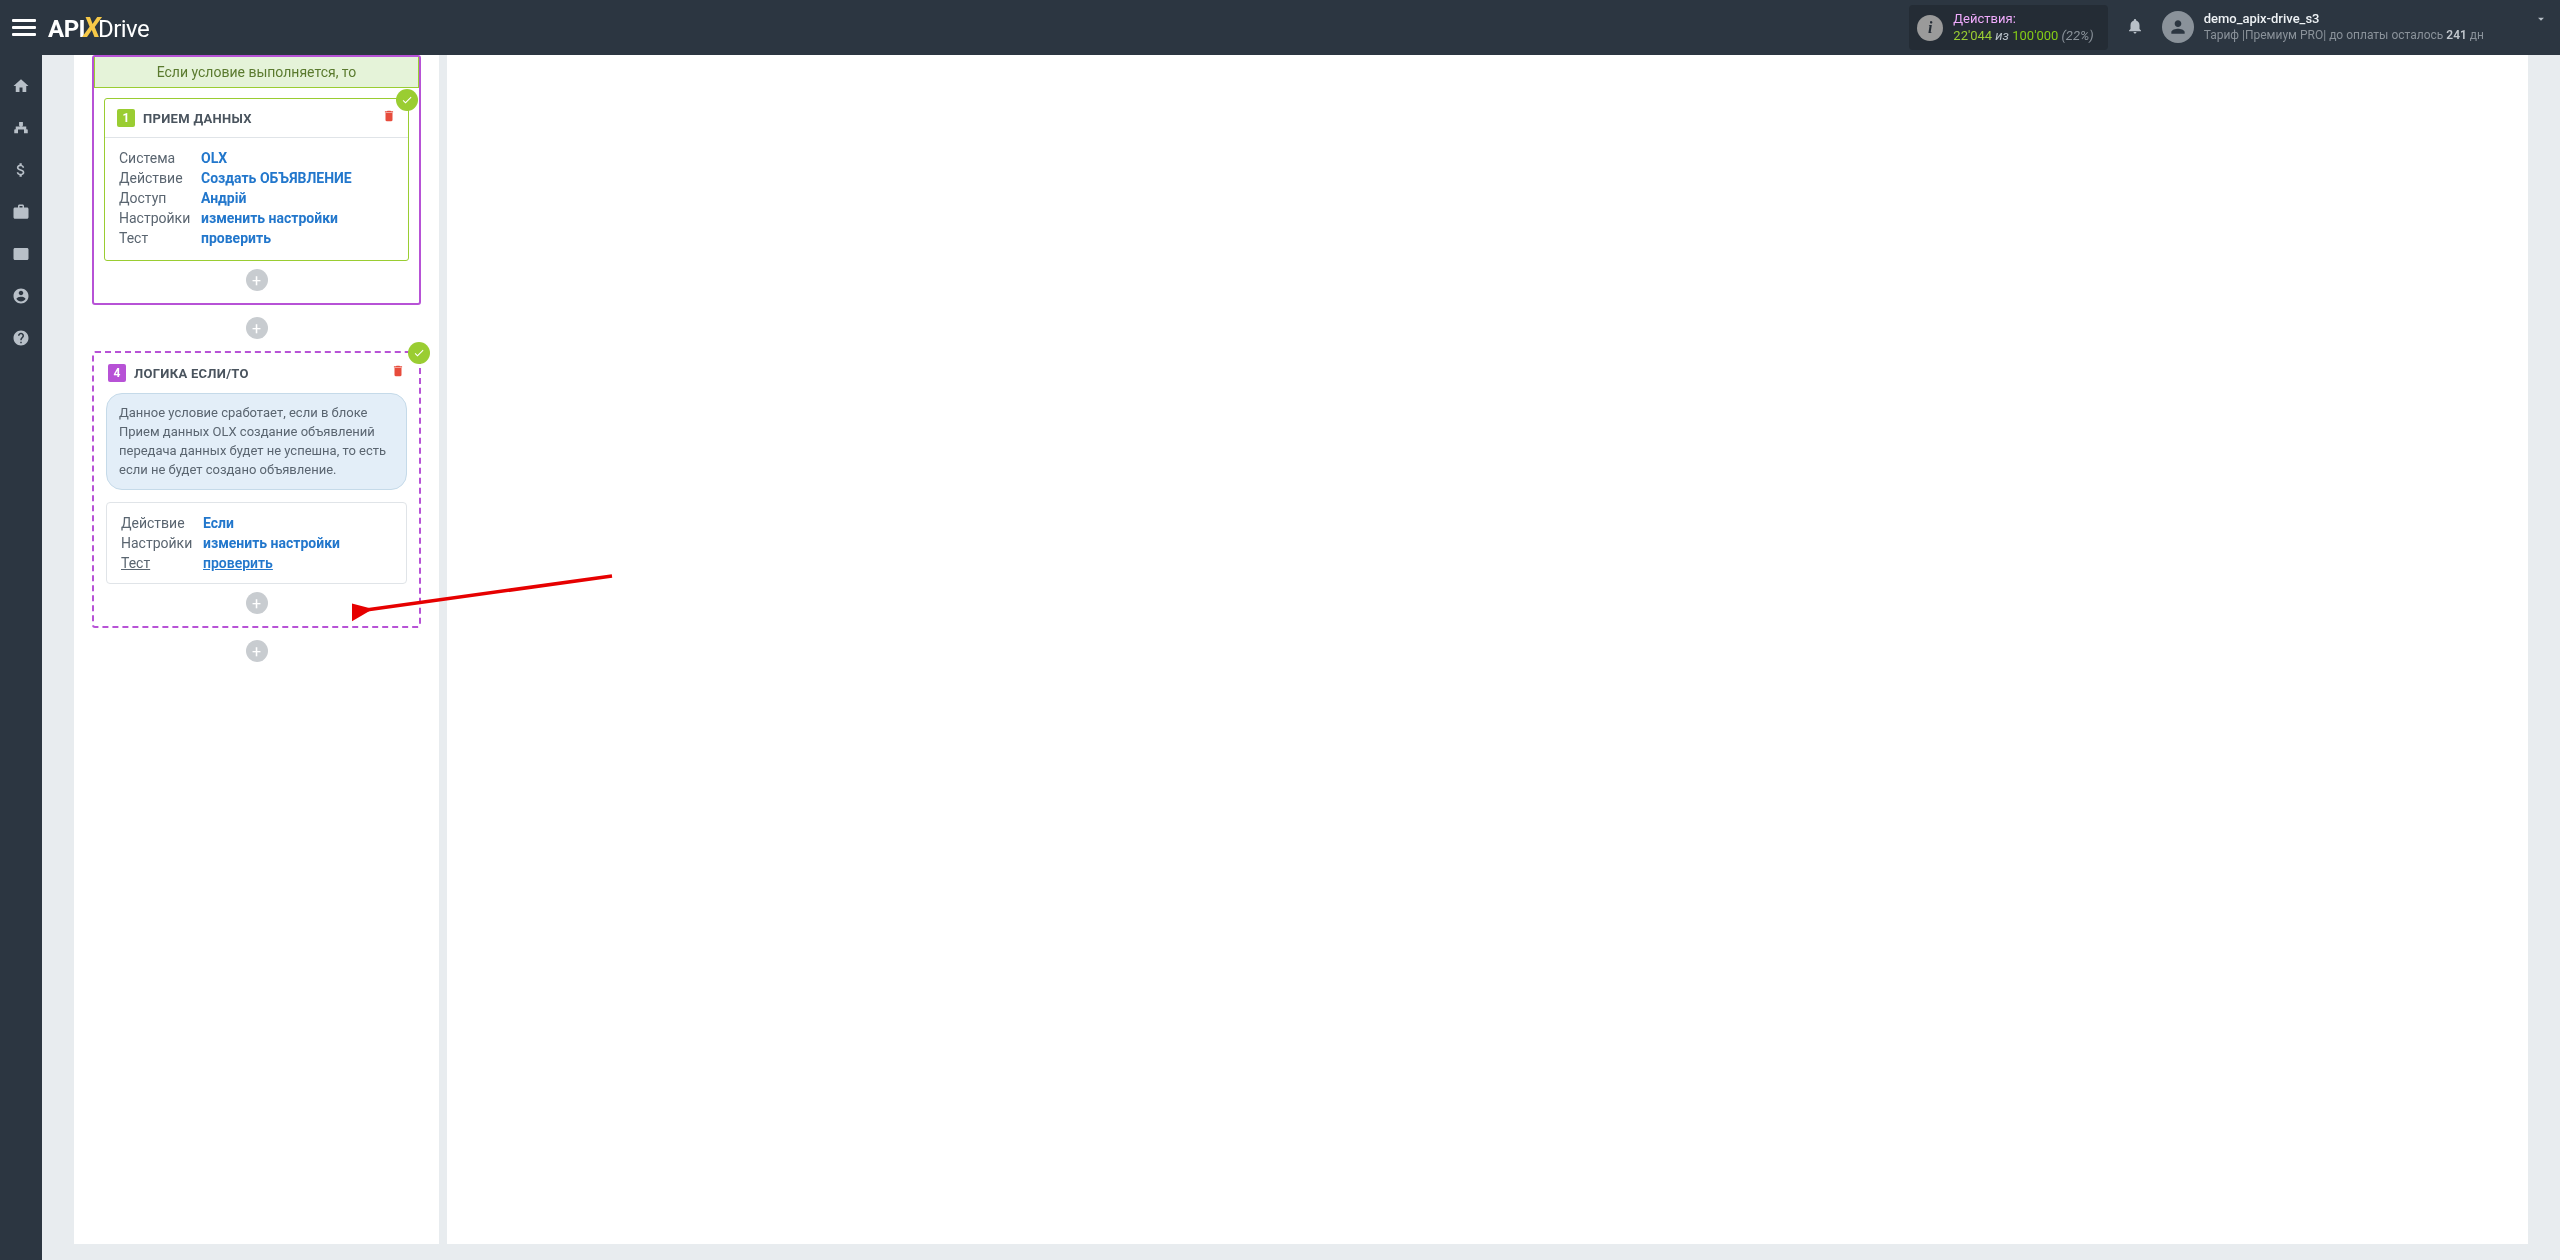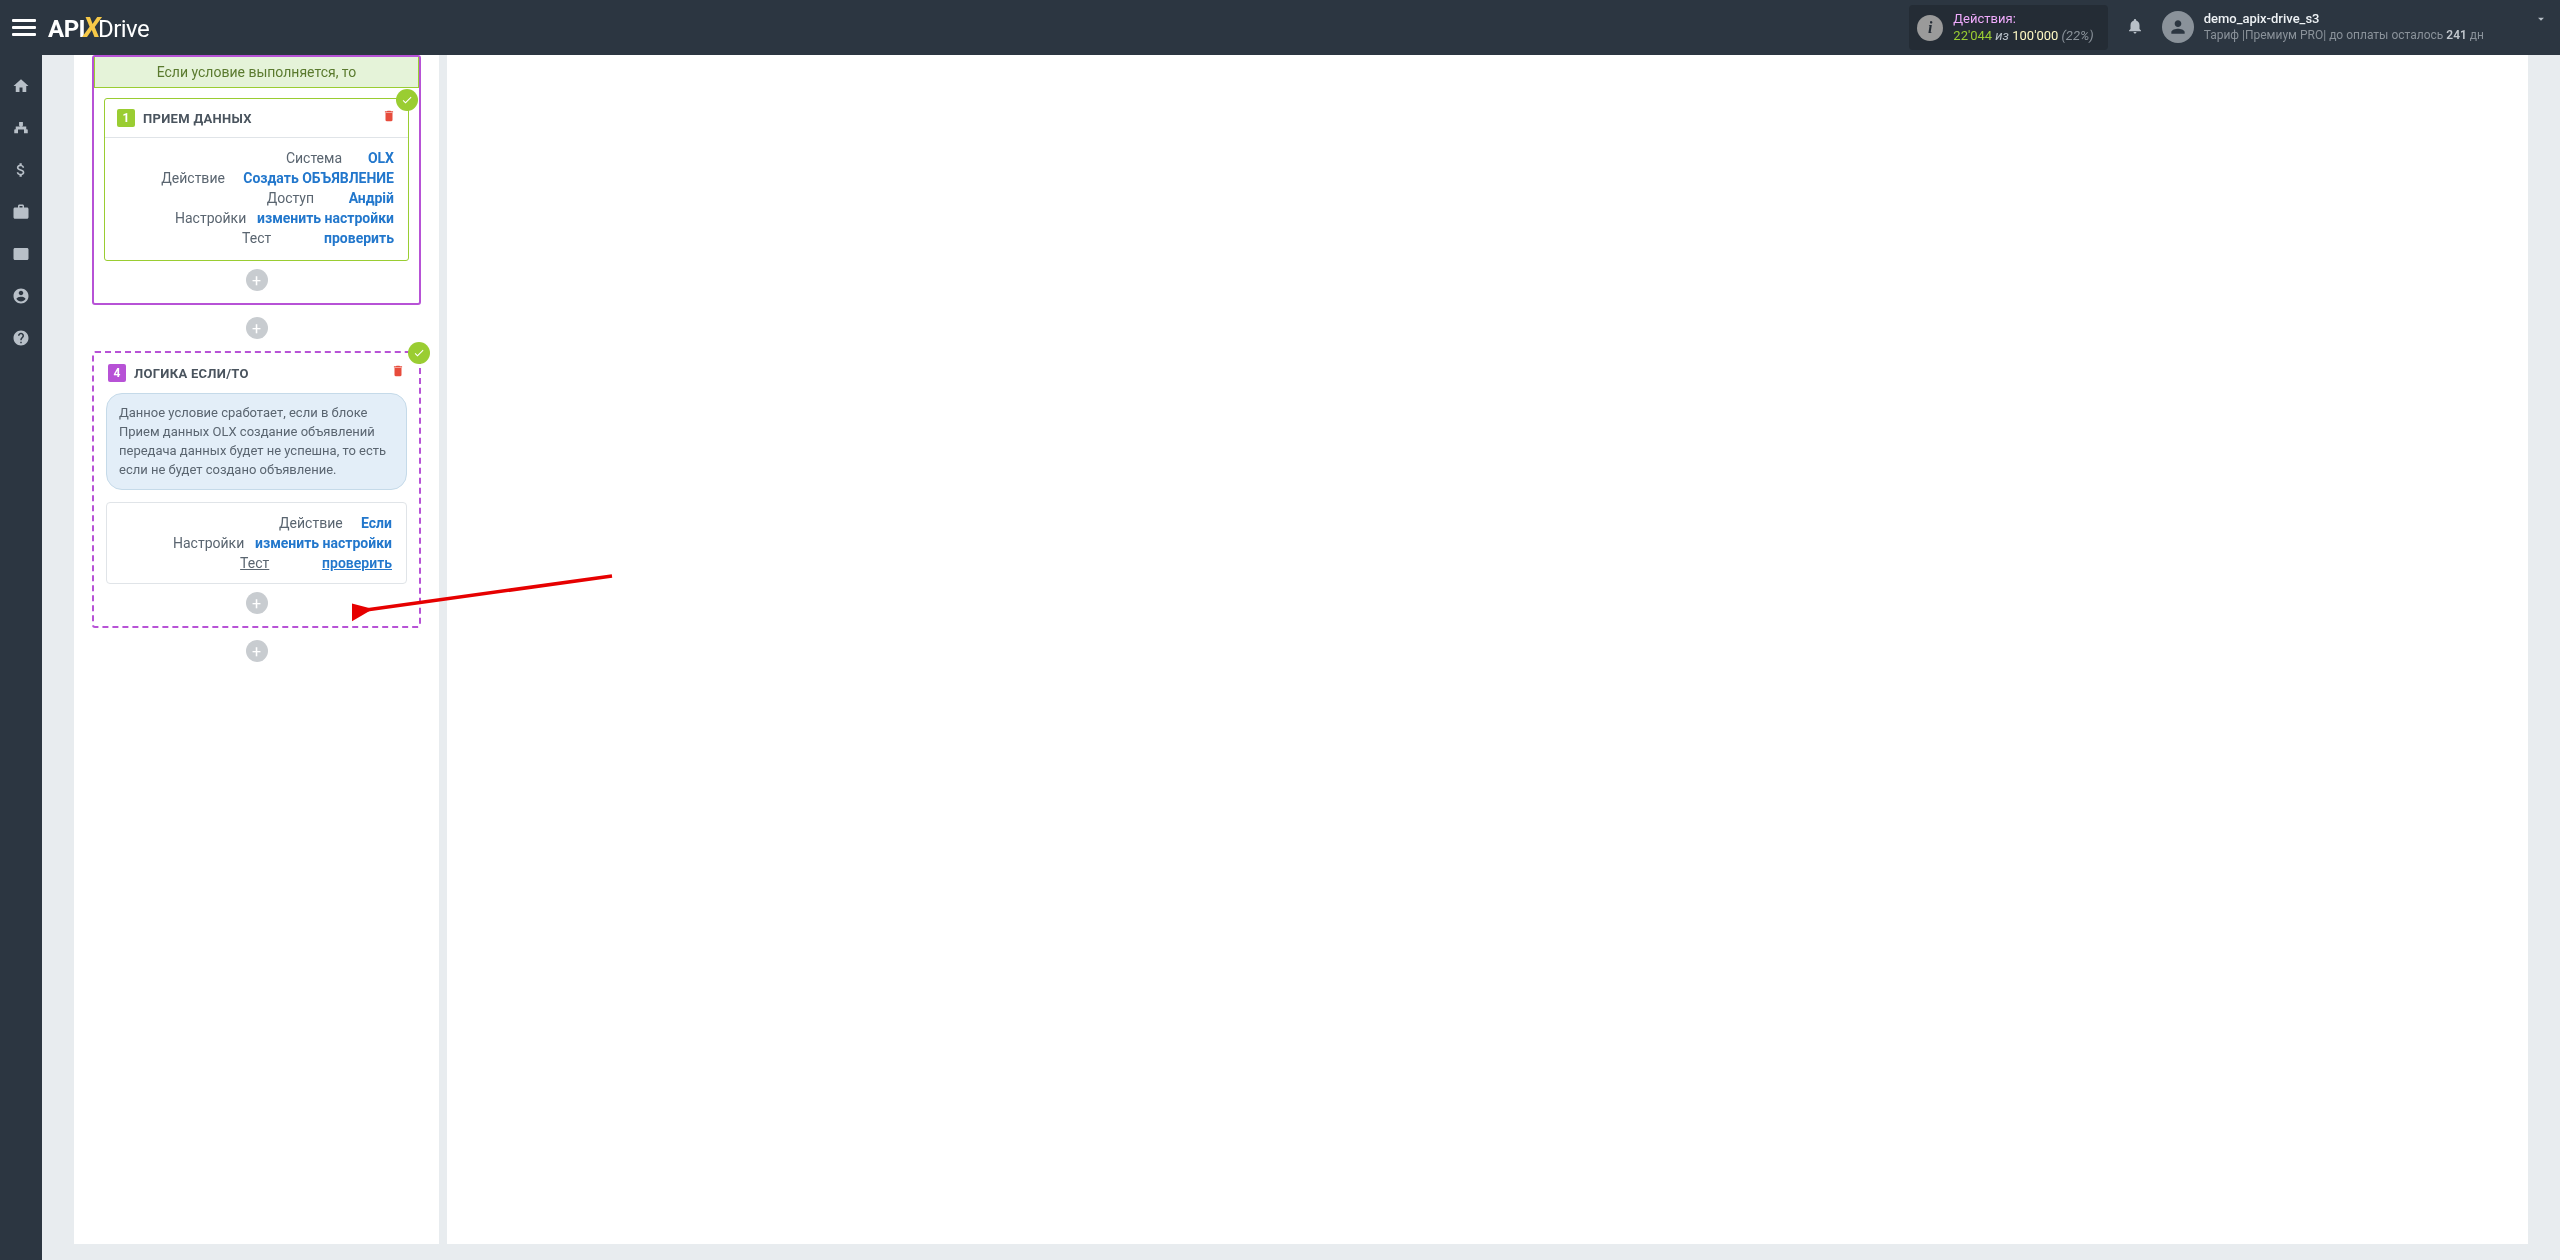--- a/index.html
+++ b/index.html
@@ -13,21 +13,21 @@
 .logo .x { color: #f7c948; font-size: 28px; margin: 0 -2px; font-style: italic; }
 .logo .drive { color: #fff; font-weight: 400; }
 
 .top-right { margin-left: auto; display: flex; align-items: center; gap: 18px; }
 .actions-box { background: #242c35; border-radius: 4px; padding: 6px 14px 6px 8px; display: flex; align-items: center; gap: 10px; }
 .info-icon { width: 26px; height: 26px; border-radius: 50%; background: #9a9a9a; display: flex; align-items: center; justify-content: center; color: #242c35; font-weight: 900; font-size: 16px; font-family: Georgia, serif; font-style: italic; }
 .actions-text { font-size: 13px; line-height: 1.25; }
 .actions-text .label { color: #f0abfc; }
 .actions-text .values .v1 { color: #9acd32; }
 .actions-text .values .iz { color: #b8c0c8; font-style: italic; }
-.actions-text .values .v2 { color: #fef9c3; }
+.actions-text .values .v2 { color: #84cc16; }
 .actions-text .values .pct { color: #8a929a; font-style: italic; }
 
 .bell-icon svg { width: 18px; height: 18px; fill: #b8c0c8; }
 .user-block { display: flex; align-items: flex-start; gap: 10px; }
 .avatar-icon { width: 32px; height: 32px; border-radius: 50%; background: #8a929a; display: flex; align-items: center; justify-content: center; }
 .avatar-icon svg { width: 20px; height: 20px; fill: #2c3641; }
 .user-text { font-size: 13px; line-height: 1.3; }
 .user-text .name { color: #eef2f5; font-weight: 500; }
 .user-text .tariff { color: #8a929a; font-size: 12px; }
 .user-text .tariff b { color: #c0c6cc; font-weight: 600; }
@@ -50,21 +50,21 @@
 .card { border: 1px solid #9acd32; border-radius: 3px; margin: 10px 10px 0 10px; position: relative; background: #fff; }
 .card-header { display: flex; align-items: center; padding: 9px 12px; border-bottom: 1px solid #e0e4e8; gap: 8px; }
 .step-num { width: 18px; height: 18px; background: #9acd32; color: #fff; font-size: 12px; font-weight: 700; display: flex; align-items: center; justify-content: center; border-radius: 2px; }
 .card-title { font-weight: 700; font-size: 13px; color: #4a545e; letter-spacing: 0.3px; }
 .trash { margin-left: auto; cursor: pointer; }
 .trash svg { width: 14px; height: 16px; fill: #e74c3c; }
 .check-badge { position: absolute; top: -10px; right: -10px; width: 22px; height: 22px; border-radius: 50%; background: #9acd32; display: flex; align-items: center; justify-content: center; }
 .check-badge svg { width: 12px; height: 12px; fill: #fff; }
 
 .card-body { padding: 10px 14px 12px 14px; font-size: 14px; }
-.card-row { display: flex; padding: 2px 0; justify-content: flex-end; }
+.card-row { display: flex; padding: 2px 0; }
 .card-row .k { width: 82px; color: #5a6570; }
 .card-row .v { color: #2277cc; font-weight: bold; }
 .card-row .v.link { cursor: pointer; }
 .card-row .v.link-u { text-decoration: underline; font-weight: 600; }
 .card-row .k.u { text-decoration: underline; }
 
 .add-btn { width: 22px; height: 22px; border-radius: 50%; background: #c8ccd0; color: #fff; font-size: 16px; display: flex; align-items: center; justify-content: center; margin: 8px auto 2px auto; cursor: pointer; }
 .add-btn-outer { margin: 12px auto; }
 
 .block-dashed { border: 2px dashed #b752d6; border-radius: 3px; padding: 0 0 10px 0; position: relative; margin-bottom: 12px; }

